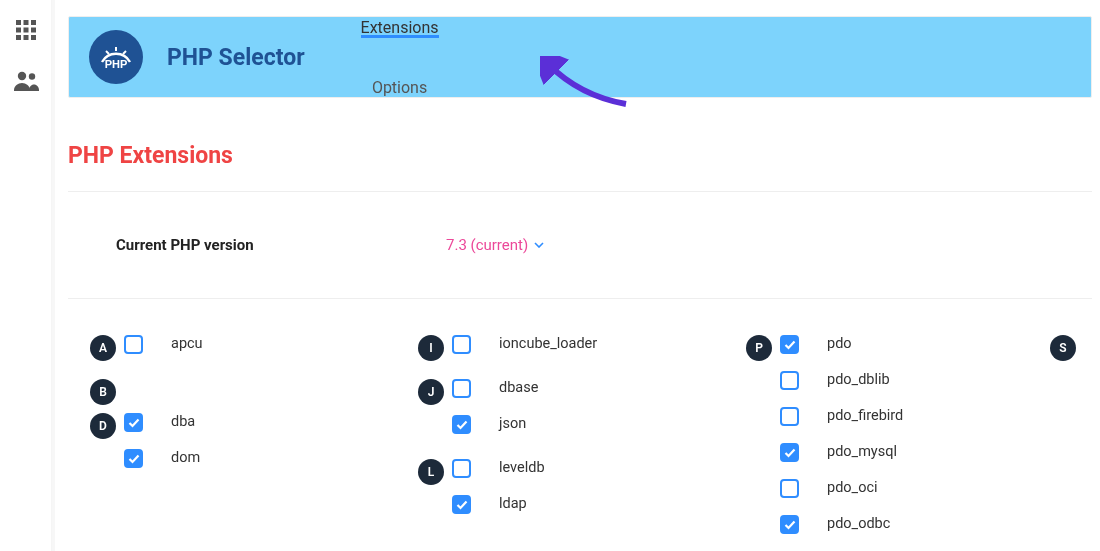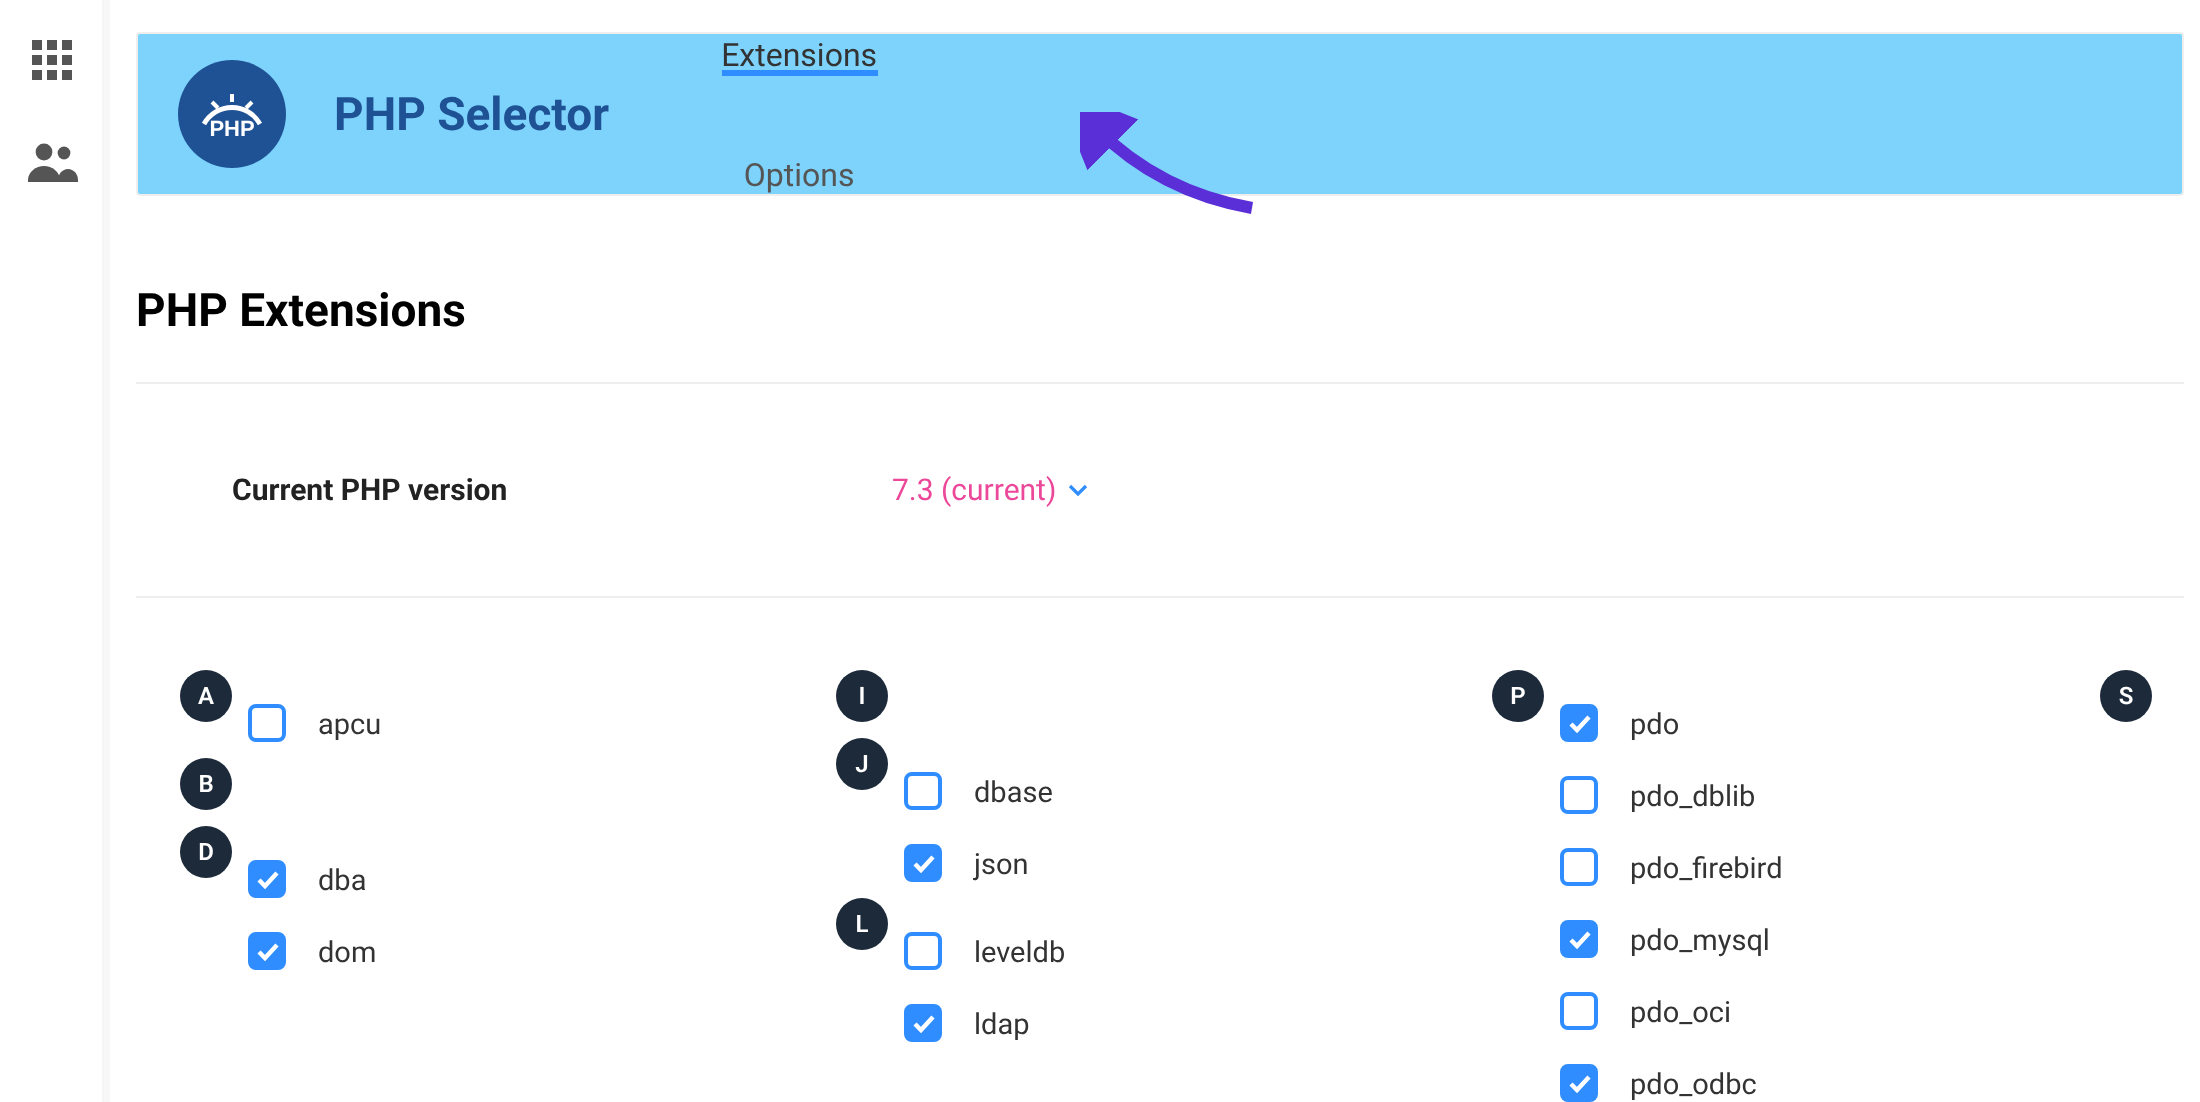--- a/index.html
+++ b/index.html
@@ -89,21 +89,21 @@
     position: absolute;
     bottom: -1px;
     left: 0;
     right: 0;
     height: 3px;
     background: #2f8dff;
   }
   .section-title {
     font-size: 23px;
     font-weight: 700;
-    color: #000000;
+    color: #ef4444;
     margin-top: 44px;
   }
   .hr1 {
     margin-top: 22px;
     border: none;
     border-top: 1px solid #eee;
   }
   .version-row {
     display: flex;
     align-items: center;
@@ -145,22 +145,22 @@
     font-size: 12px;
     font-weight: 600;
     display: flex;
     align-items: center;
     justify-content: center;
     margin-top: 8px;
     margin-bottom: 4px;
   }
   .ext-row {
     display: flex;
-    align-items: flex-end;
-    gap: 16px;
+    align-items: flex-start;
+    gap: 28px;
     height: 36px;
     margin-left: 34px;
   }
   .col .letter + .ext-row { margin-top: -30px; }
   .checkbox {
     width: 19px; height: 19px;
     border-radius: 4px;
     border: 2px solid #2f8dff;
     display: flex;
     align-items: center;
@@ -270,20 +270,24 @@
           <div class="checkbox checked">
             <svg width="12" height="10" viewBox="0 0 12 10">
               <path d="M1.5 5 L4.5 8 L10.5 1.5" fill="none" stroke="#fff" stroke-width="2.2"></path>
             </svg>
           </div>
           <span class="ext-label">dom</span>
         </div>
       </div>
       <div class="col">
         <div class="letter">I</div>
+        <div class="ext-row">
+          <div class="checkbox"></div>
+          <span class="ext-label">ioncube_loader</span>
+        </div>
         <div class="letter">J</div>
         <div class="ext-row">
           <div class="checkbox"></div>
           <span class="ext-label">dbase</span>
         </div>
         <div class="ext-row">
           <div class="checkbox checked">
             <svg width="12" height="10" viewBox="0 0 12 10">
               <path d="M1.5 5 L4.5 8 L10.5 1.5" fill="none" stroke="#fff" stroke-width="2.2"></path>
             </svg>

